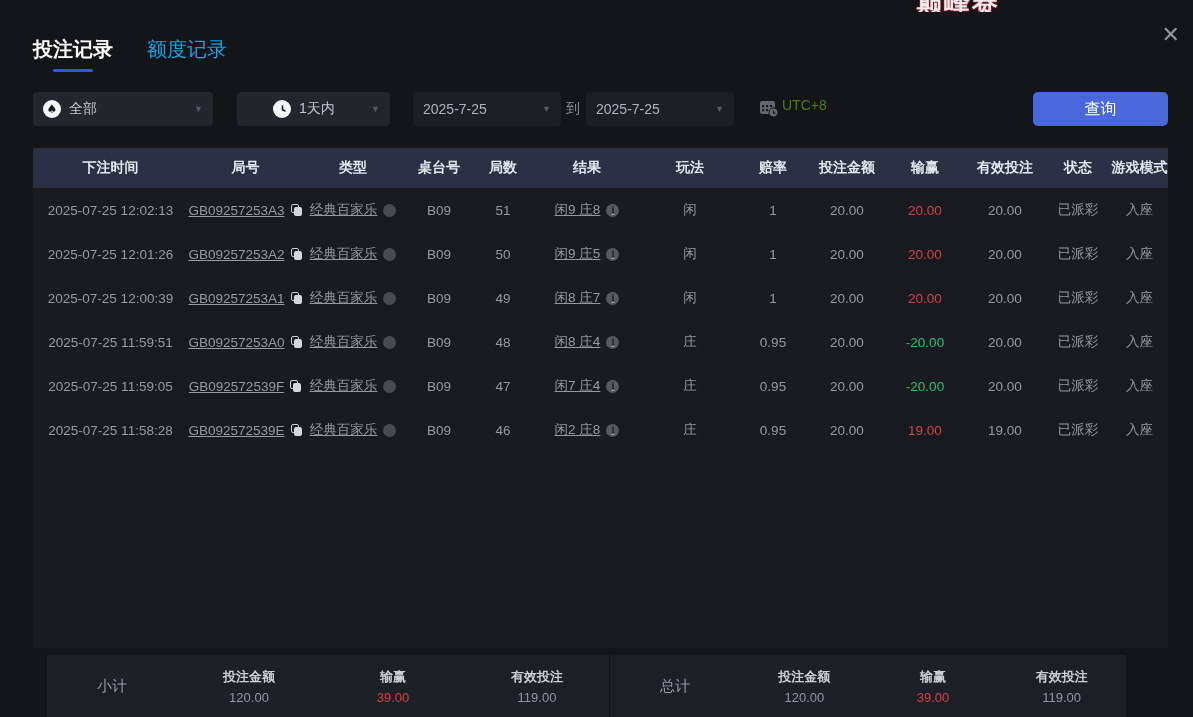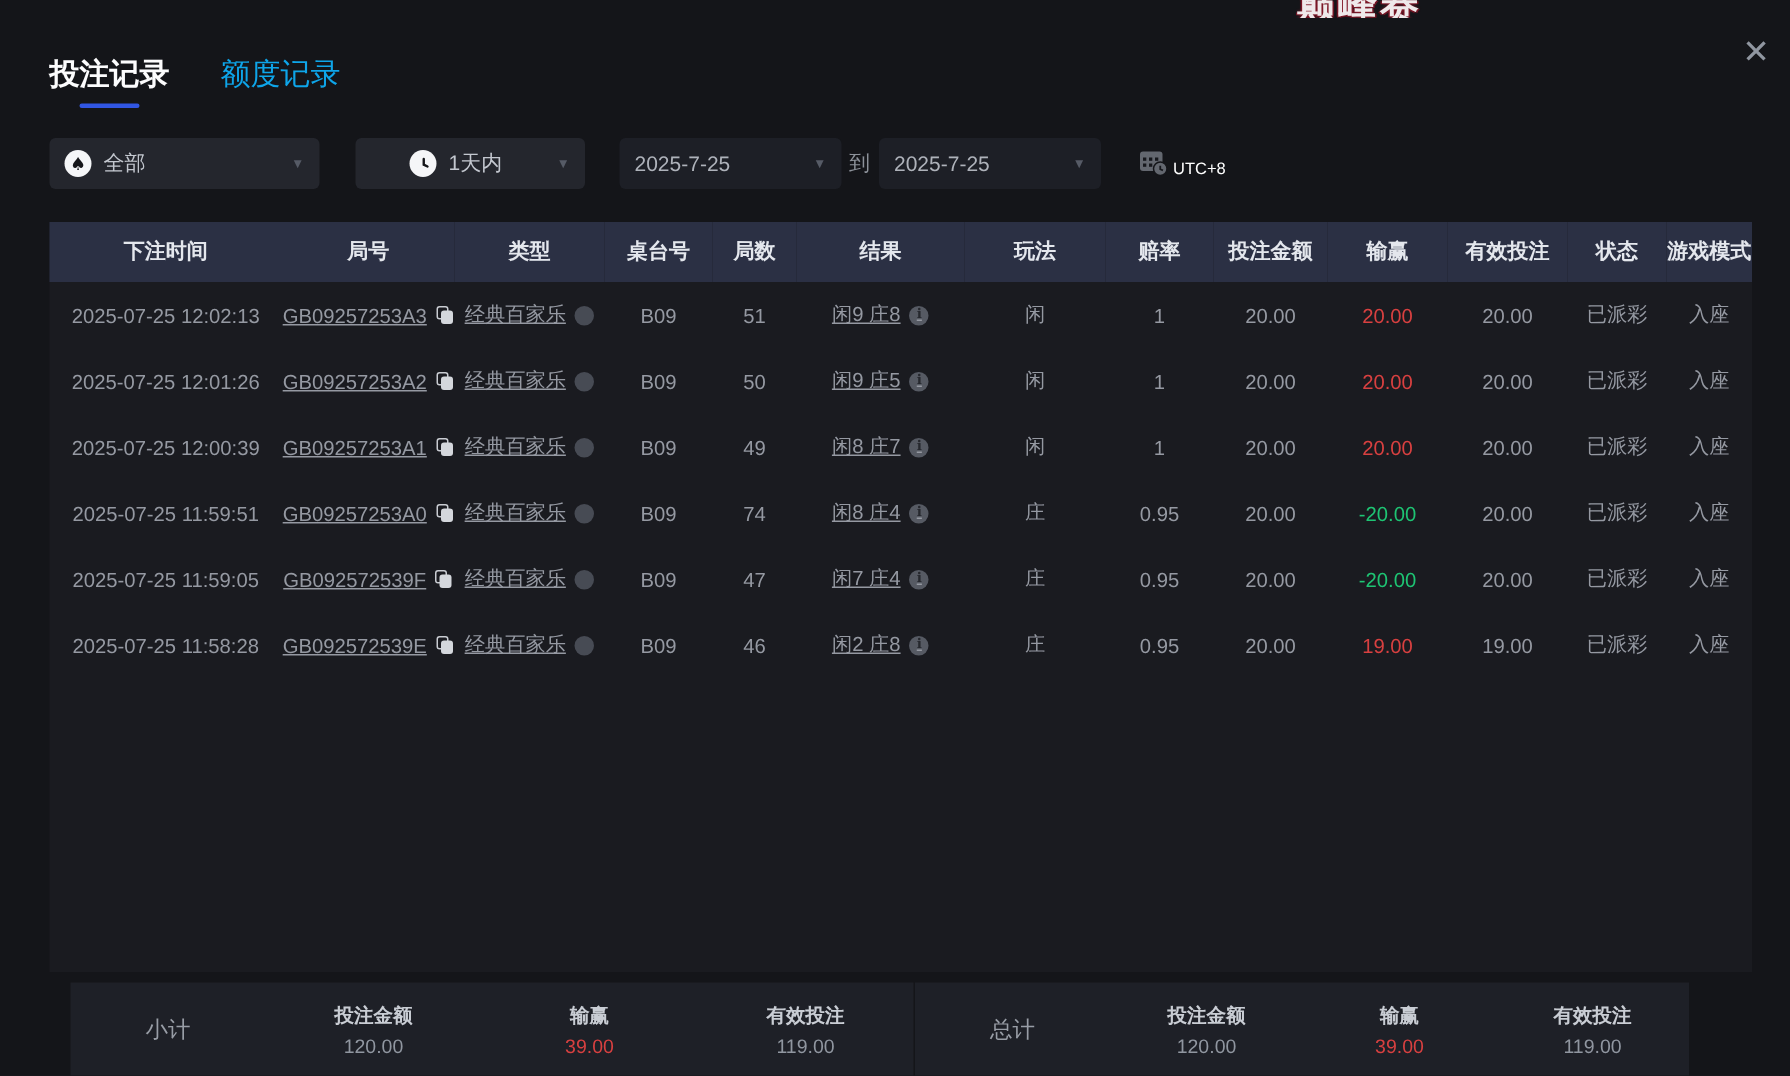--- a/index.html
+++ b/index.html
@@ -2,21 +2,21 @@
 <html><head>
 <meta charset="utf-8">
 <style>
   * { margin:0; padding:0; box-sizing:border-box; }
   html,body { width:1193px; height:717px; }
   body {
     font-family:"Liberation Sans","DejaVu Sans",sans-serif;
     background:#141519; color:#9599a2; overflow:hidden; position:relative;
   }
   
-  .logo-clip { position:absolute; left:864px; top:0; width:110px; height:12px; overflow:hidden; }
+  .logo-clip { position:absolute; left:916px; top:0; width:110px; height:12px; overflow:hidden; }
   .logo-clip .logo-text {
     position:relative; top:-15px; font-size:26px; font-weight:bold; letter-spacing:2px;
     color:#efe9ea; text-shadow:0 0 2px #8c1f2f, 1px 1px 0 #6e1322, -1px 1px 0 #6e1322;
     font-family:"DejaVu Sans",sans-serif;
   }
   .close-x { position:absolute; right:13px; top:24px; font-size:22px; color:#9096a0; cursor:pointer; line-height:1; }
 
   
   .tabs { position:absolute; left:33px; top:36px; display:flex; gap:34px; }
   .tab { font-size:20px; color:#0ea5e9; cursor:pointer; padding-bottom:9px; position:relative; }
@@ -29,21 +29,21 @@
   .fctl { position:absolute; height:34px; border-radius:4px; display:flex; align-items:center; }
   .select { background:#24262d; padding:0 10px; cursor:pointer; }
   .datebox { background:#1d1f26; padding:0 10px; cursor:pointer; }
   .circle-ic { width:18px; height:18px; border-radius:50%; background:#f5f6f8; display:flex;
     align-items:center; justify-content:center; margin-right:8px; flex:none; }
   .spade { color:#15161a; font-size:12px; line-height:1; font-family:"DejaVu Sans",sans-serif; }
   .sel-label { font-size:14px; color:#c3c7cf; flex:1; }
   .caret { font-size:9px; color:#565b66; margin-left:8px; }
   .date-text { font-size:14px; color:#aeb2ba; flex:1; }
   .to-label { position:absolute; left:566px; top:8px; font-size:14px; color:#8c9199; }
-  .utc { position:absolute; left:757px; top:5px; display:flex; align-items:flex-end; color:#ffffff; font-size:11px; }
+  .utc { position:absolute; left:757px; top:5px; display:flex; align-items:flex-start; color:#4d7c0f; font-size:14px; }
   .searchbox { background:#1d1f26; padding:0 10px; }
   .searchbox .in-ic { width:18px; height:18px; border-radius:50%; background:#3a3e46; display:flex;
     align-items:center; justify-content:center; margin-right:8px; flex:none; }
   .searchbox input { background:transparent; border:0; outline:none; color:#c3c7cf; font-size:13px; width:110px;
     font-family:"Liberation Sans","DejaVu Sans",sans-serif; }
   .searchbox input::placeholder { color:#565b64; }
   .query-btn { position:absolute; left:1033px; top:0; width:135px; height:34px; background:#4a68da;
     border:0; border-radius:5px; color:#ffffff; font-size:16px; cursor:pointer;
     font-family:"Liberation Sans","DejaVu Sans",sans-serif; }
 
@@ -132,20 +132,21 @@
         <rect x="5" y="12" width="2.2" height="2.2" fill="#17181d"></rect>
           <rect x="9" y="12" width="2.2" height="2.2" fill="#17181d"></rect>
         <circle cx="16.5" cy="15.5" r="4.5" fill="#63676f" stroke="#141519" stroke-width="1"></circle>
         <polyline points="16.5,13.5 16.5,15.8 18.3,16.6" fill="none" stroke="#17181d" stroke-width="1.2"></polyline>
       </svg>
     </span>
     <span>UTC+8</span>
   </div>
 
 
+  <button class="query-btn">查询</button>
 </div>
 
 <div class="table-panel">
   <table>
     <colgroup>
       <col style="width:155px">
         <col style="width:115px">
         <col style="width:100px">
         <col style="width:72px">
       <col style="width:56px">
@@ -268,21 +269,21 @@
               <span class="copy-ic">
                 <span class="back"></span>
                 <span class="front"></span>
               </span>
             </span></td>
         <td><span class="cell-flex">
               <span>经典百家乐</span>
               <span class="type-dot"></span>
             </span></td>
         <td>B09</td>
-        <td>74</td>
+        <td>48</td>
         <td><span class="cell-flex">
               <span>闲8 庄4</span>
               <span class="info-ic">i</span>
             </span></td>
         <td>庄</td>
         <td>0.95</td>
         <td>20.00</td>
         <td class="c-win" data-color="green">-20.00</td>
         <td>20.00</td>
         <td>已派彩</td>

